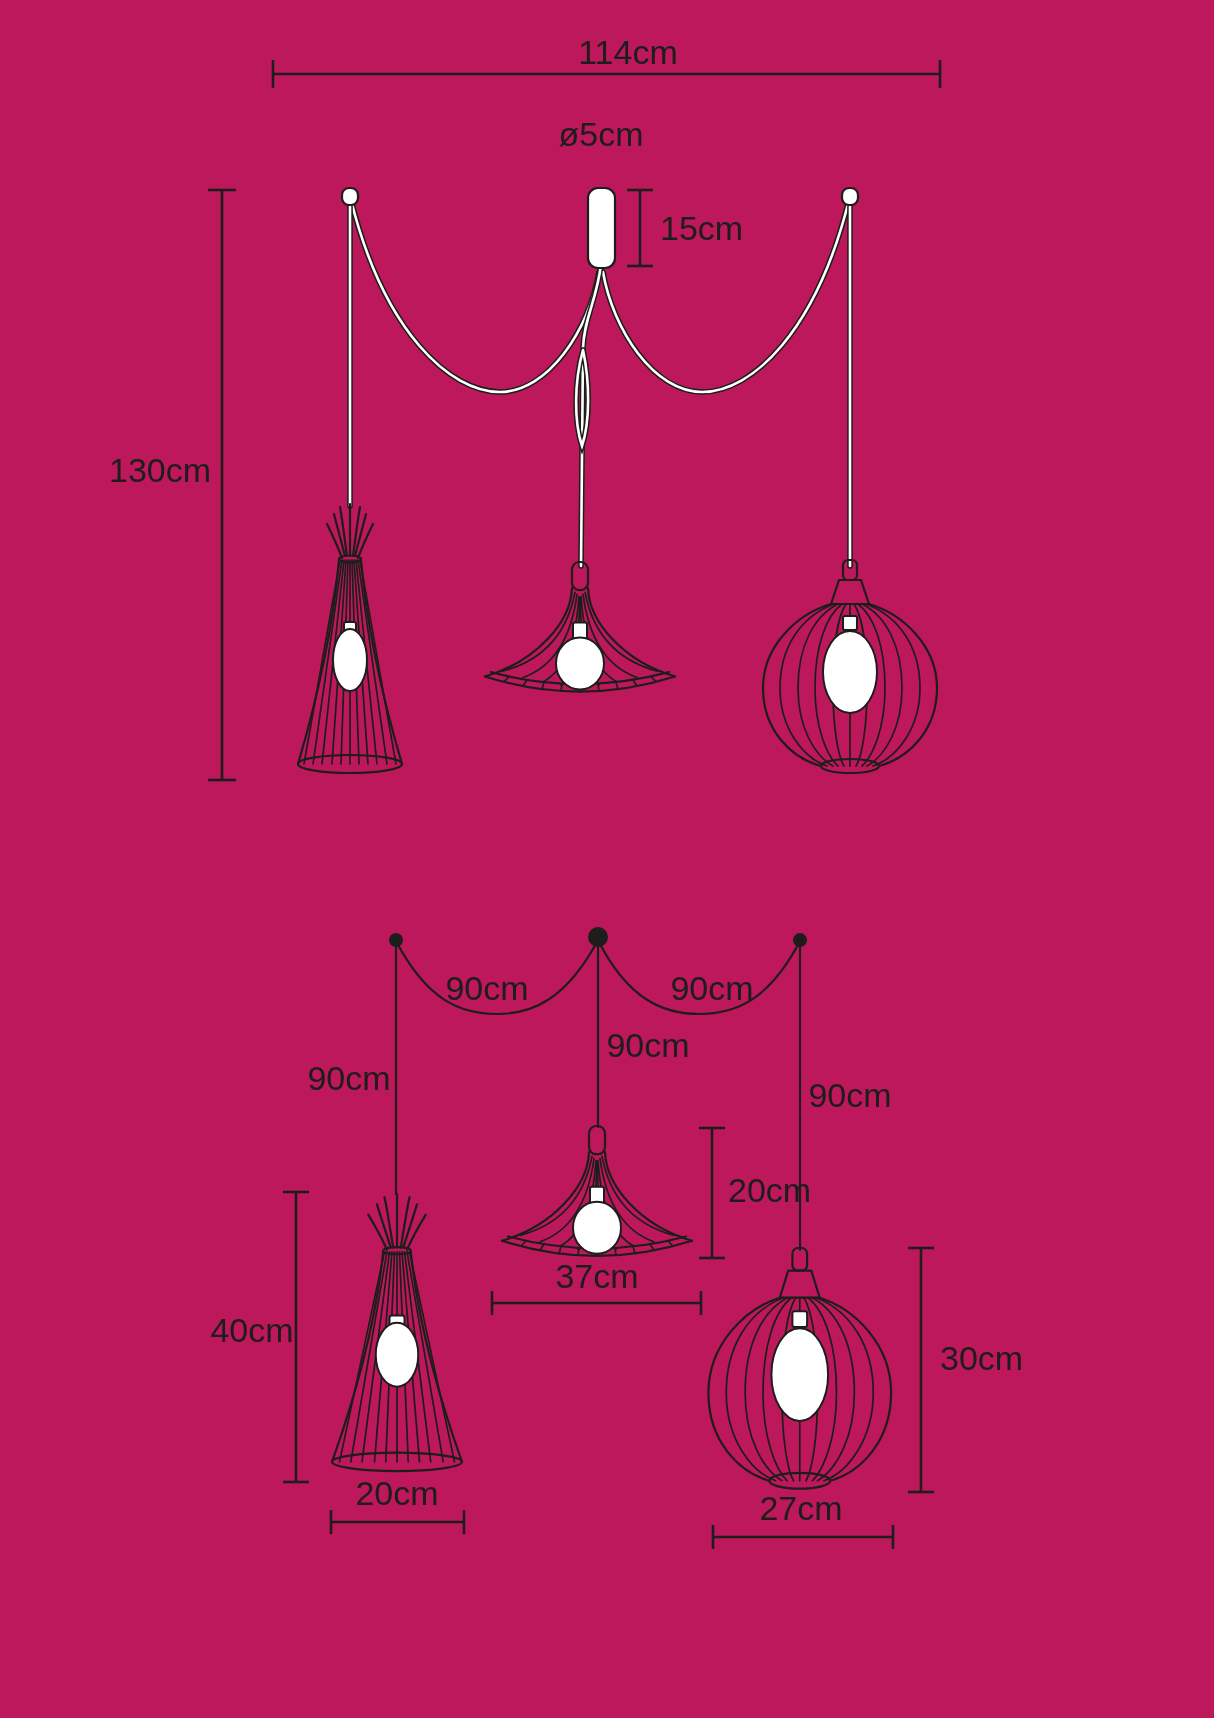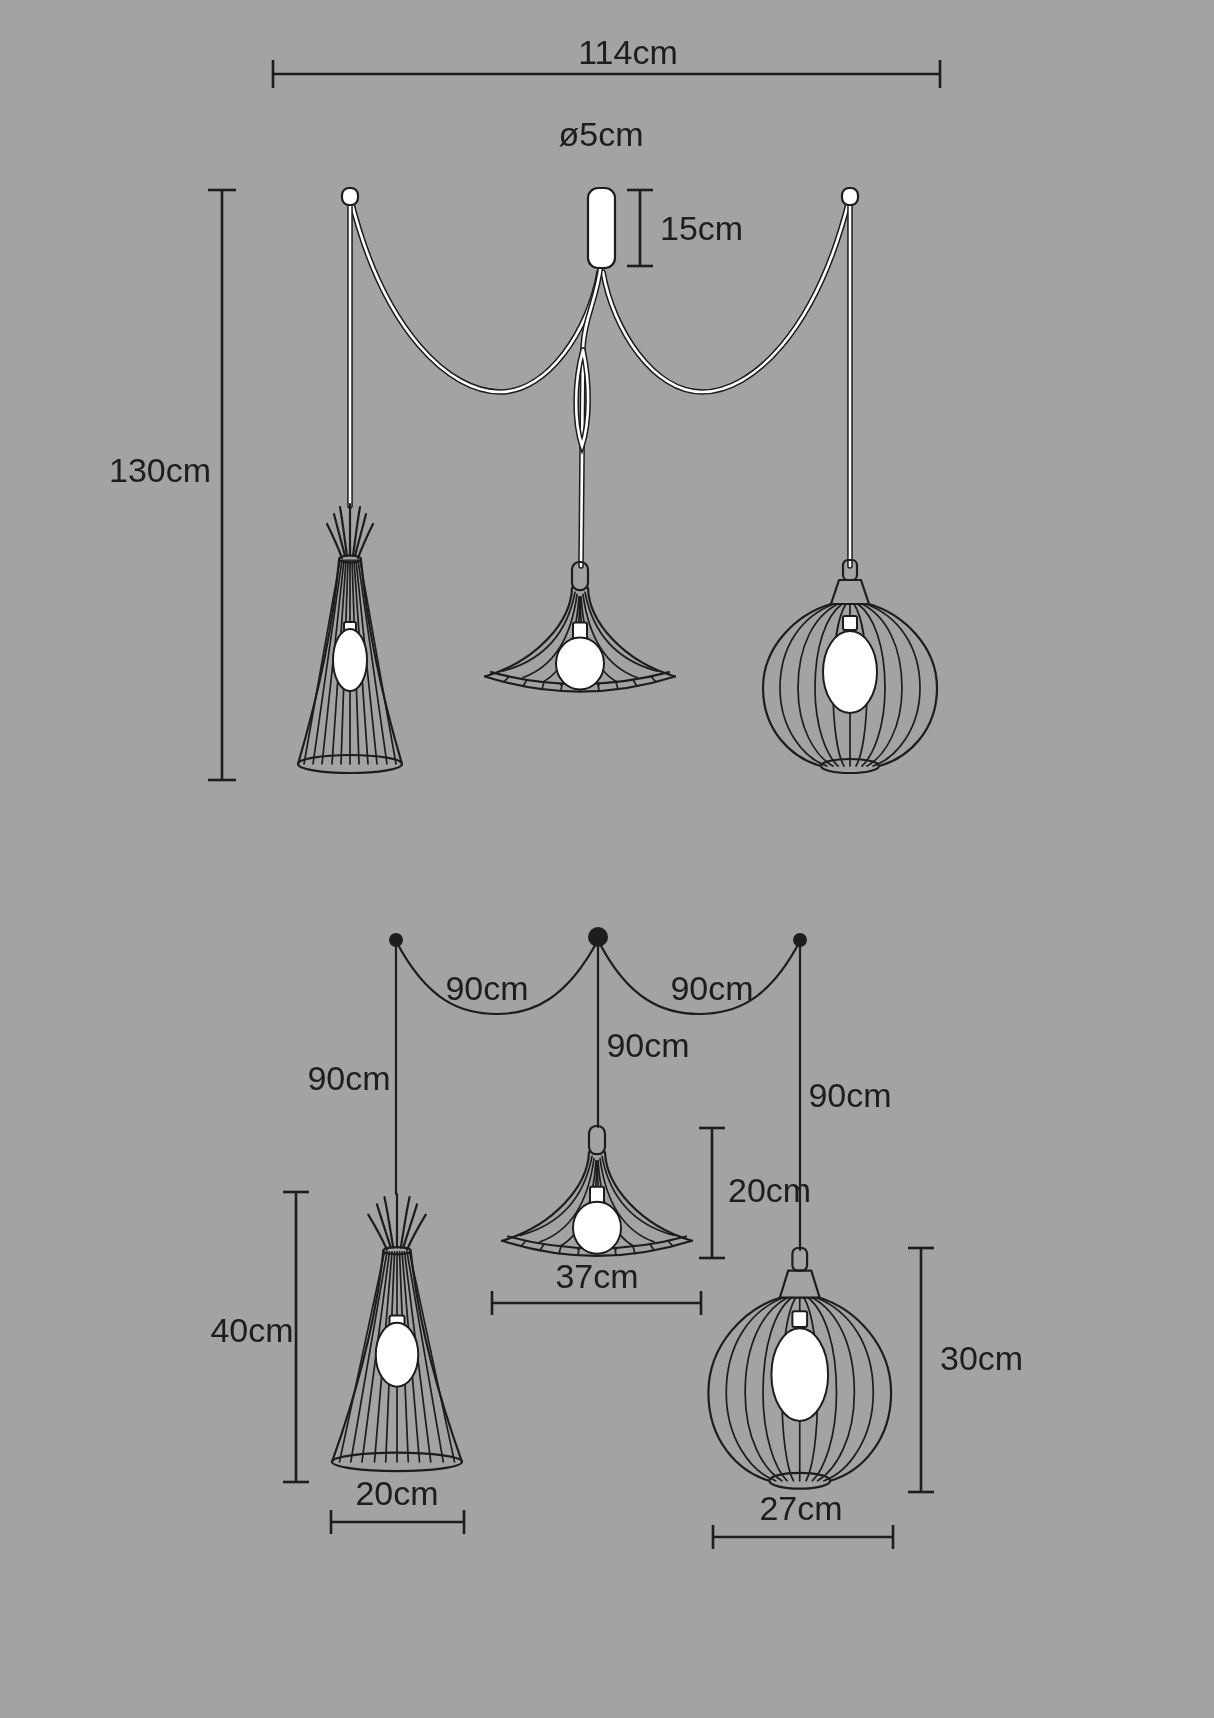--- a/index.html
+++ b/index.html
@@ -1,16 +1,16 @@
 <!DOCTYPE html>
 <html><head>
 <meta charset="utf-8">
 <style>
   html,body{margin:0;padding:0;background:#ffffff;}
-  .page{position:relative;width:1214px;height:1718px;background:#a3a3a3;overflow:hidden;}
+  .page{position:relative;width:1214px;height:1718px;background:#be185d;overflow:hidden;}
   svg{display:block;}
   text{font-family:"Liberation Sans",sans-serif;font-size:34px;fill:#1d1d1b;}
   .ln{fill:none;stroke:#1d1d1b;stroke-width:2.2;stroke-linecap:round;stroke-linejoin:round;}
   .thin{stroke-width:1.7;}
   .dim{fill:none;stroke:#1d1d1b;stroke-width:2.6;stroke-linecap:butt;}
   .cable-o{fill:none;stroke:#1d1d1b;stroke-width:5.6;stroke-linecap:round;}
   .cable-i{fill:none;stroke:#ffffff;stroke-width:2.6;stroke-linecap:round;}
   .wfill{fill:#ffffff;}
   .bulb{fill:#ffffff;stroke:#1d1d1b;stroke-width:2;}
   .dot{fill:#1d1d1b;stroke:none;}

